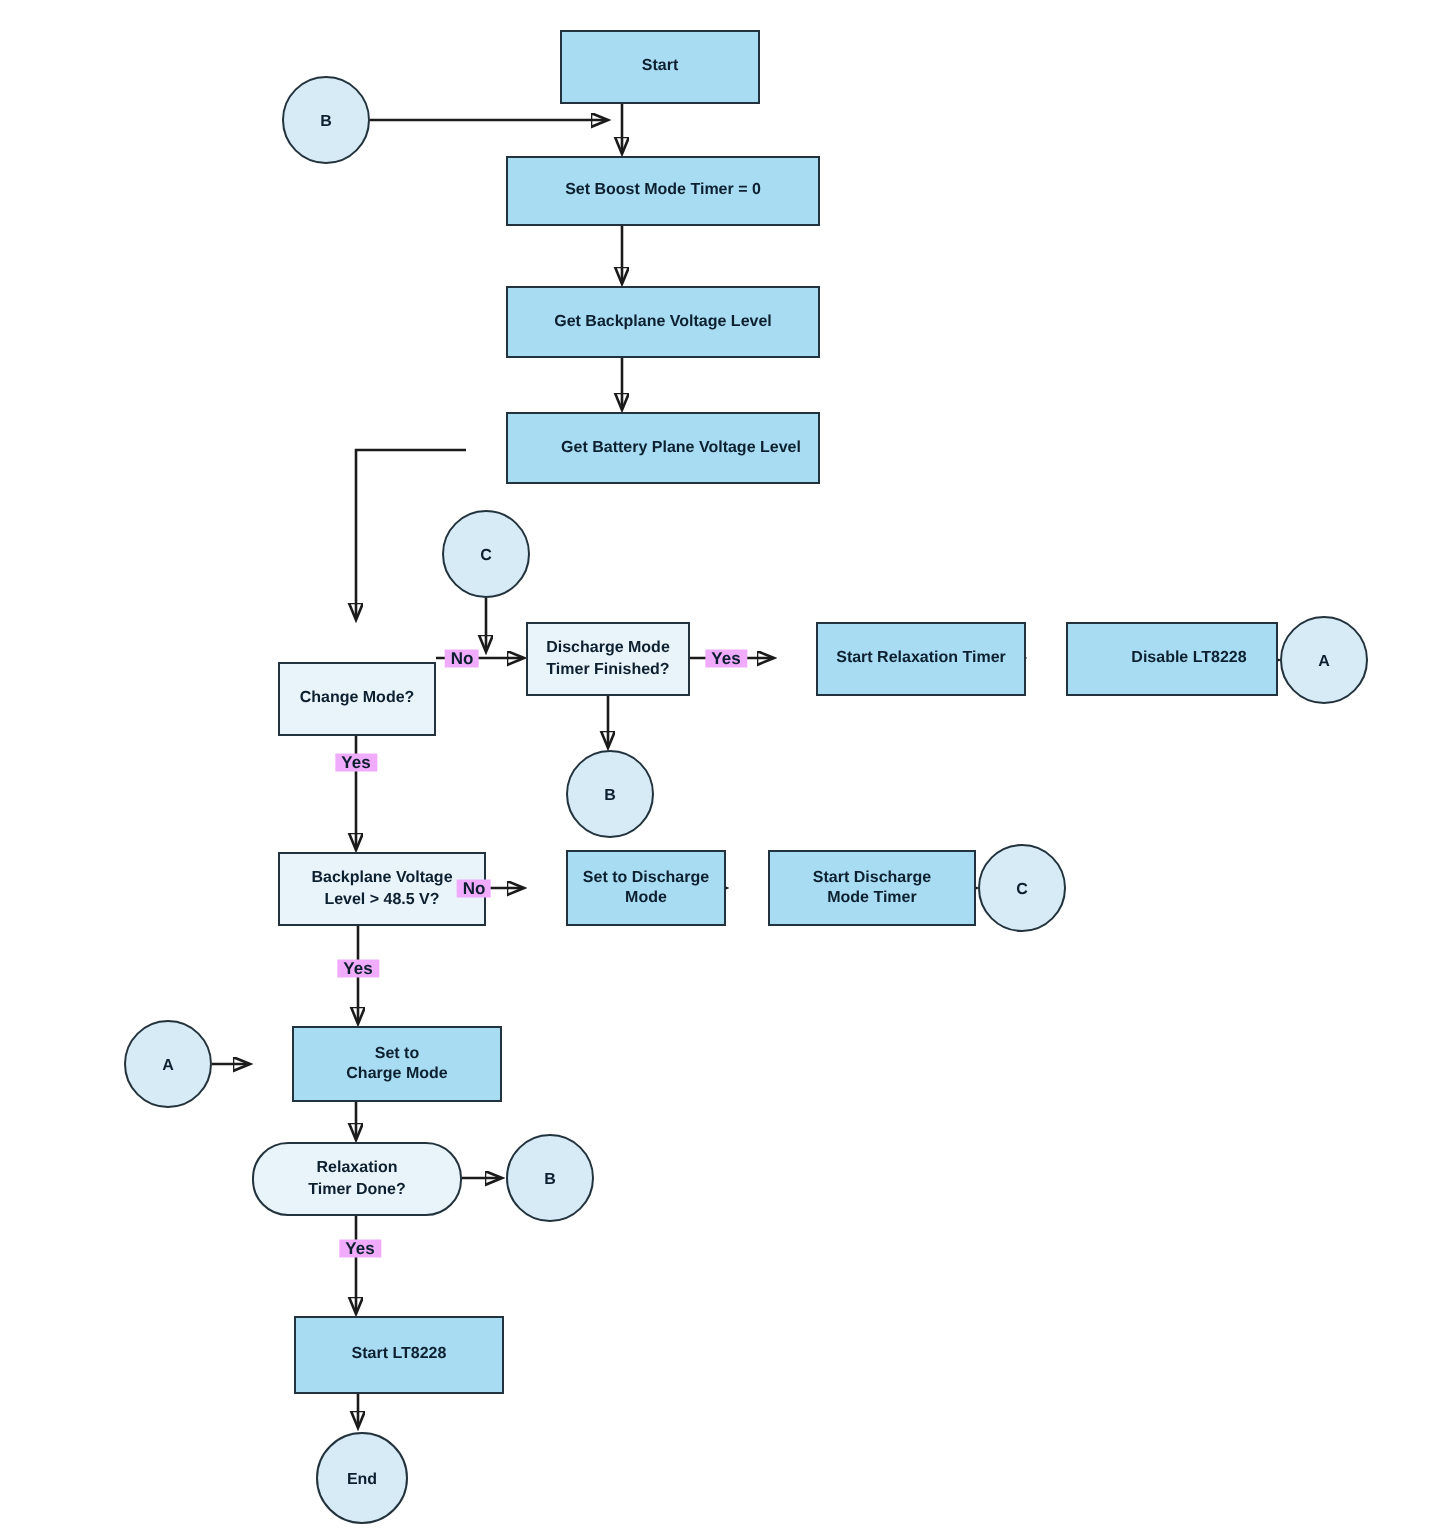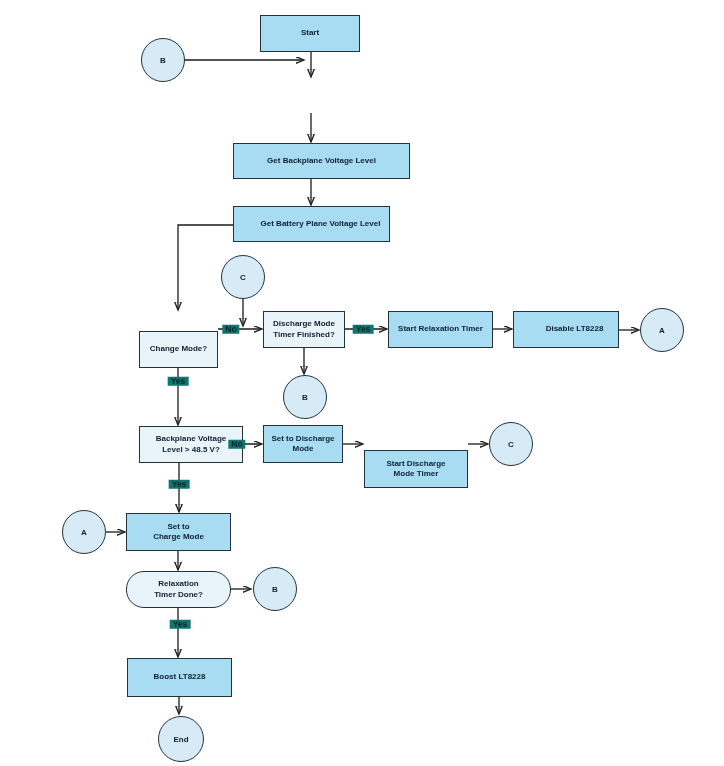--- a/index.html
+++ b/index.html
@@ -33,41 +33,41 @@
     align-items: center;
     justify-content: center;
     text-align: center;
     font-weight: bold;
     font-size: 8px;
     line-height: 1.3;
     color: #0d2030;
     white-space: pre-line;
     padding: 1px 2px;
   }
-  .process { background: #a8dcf2; }
+  .process { background: #a8dcf2; margin-left: 20px; }
   .decision { background: #e9f3fa; }
   .circle {
     position: absolute;
     box-sizing: border-box;
     width: 44px; height: 44px;
     border: 1.5px solid #22333d;
     border-radius: 50%;
     background: #d7ebf7;
     display: flex;
     align-items: center;
     justify-content: center;
     font-weight: bold;
     font-size: 8px;
     color: #0d2030;
   }
   .circle.end { width: 46px; height: 46px; }
   .edge-label {
     position: absolute;
     transform: translate(-50%, -50%);
-    background: #0f766e;
+    background: #f0abfc;
     padding: 0 3px;
     font-weight: bold;
     font-size: 8.5px;
     color: #0d2030;
     line-height: 1;
   }
 </style>
 </head>
 <body>
 
@@ -97,50 +97,51 @@
     <path d="M179 463 V511" marker-end="url(#arw)"></path>
     <path d="M106 532 H124" marker-end="url(#arw)"></path>
     <path d="M178 551 V569" marker-end="url(#arw)"></path>
     <path d="M231 589 H250" marker-end="url(#arw)"></path>
     <path d="M178 608 V656" marker-end="url(#arw)"></path>
     <path d="M179 697 V713" marker-end="url(#arw)"></path>
   </svg>
 
   <div class="node process" style="left:260px;top:15px;width:100px;height:37px;">Start</div>
 
+  <div class="node process" style="left:233px;top:78px;width:157px;height:35px;">Set Boost Mode Timer = 0</div>
 
-  <div class="node process" style="left:233px;top:143px;width:177px;height:36px;">Get Backplane Voltage Level</div>
+  <div class="node process" style="left:233px;top:143px;width:157px;height:36px;">Get Backplane Voltage Level</div>
 
   <div class="node process" style="left:233px;top:206px;width:157px;height:36px;padding-left:20px;">Get Battery Plane Voltage Level</div>
 
   <div class="node decision" style="left:139px;top:311px;width:79px;height:37px;margin-top:20px;">Change Mode?</div>
 
   <div class="node process" style="left:388px;top:311px;width:105px;height:37px;">Start Relaxation Timer</div>
 
   <div class="node decision" style="left:263px;top:311px;width:82px;height:37px;">Discharge Mode
 Timer Finished?</div>
 
   <div class="node process" style="left:513px;top:311px;width:106px;height:37px;padding-left:19px;">Disable LT8228</div>
 
   <div class="node decision" style="left:139px;top:426px;width:104px;height:37px;">Backplane Voltage
 Level &gt; 48.5 V?</div>
 
   <div class="node process" style="left:263px;top:425px;width:80px;height:38px;">Set to Discharge
 Mode</div>
 
-  <div class="node process" style="left:364px;top:450px;width:104px;height:38px;">Start Discharge
+  <div class="node process" style="left:364px;top:425px;width:104px;height:38px;">Start Discharge
 Mode Timer</div>
 
   <div class="node process" style="left:126px;top:513px;width:105px;height:38px;">Set to
 Charge Mode</div>
 
   <div class="node decision" style="left:126px;top:571px;width:105px;height:37px;border-radius:18px;">Relaxation
 Timer Done?</div>
 
-  <div class="node process" style="left:127px;top:658px;width:105px;height:39px;">Boost LT8228</div>
+  <div class="node process" style="left:127px;top:658px;width:105px;height:39px;">Start LT8228</div>
 
   <div class="circle" style="left:141px;top:38px;">B</div>
 
   <div class="circle" style="left:221px;top:255px;">C</div>
 
   <div class="circle" style="left:283px;top:375px;">B</div>
 
   <div class="circle" style="left:640px;top:308px;">A</div>
 
   <div class="circle" style="left:489px;top:422px;">C</div>

